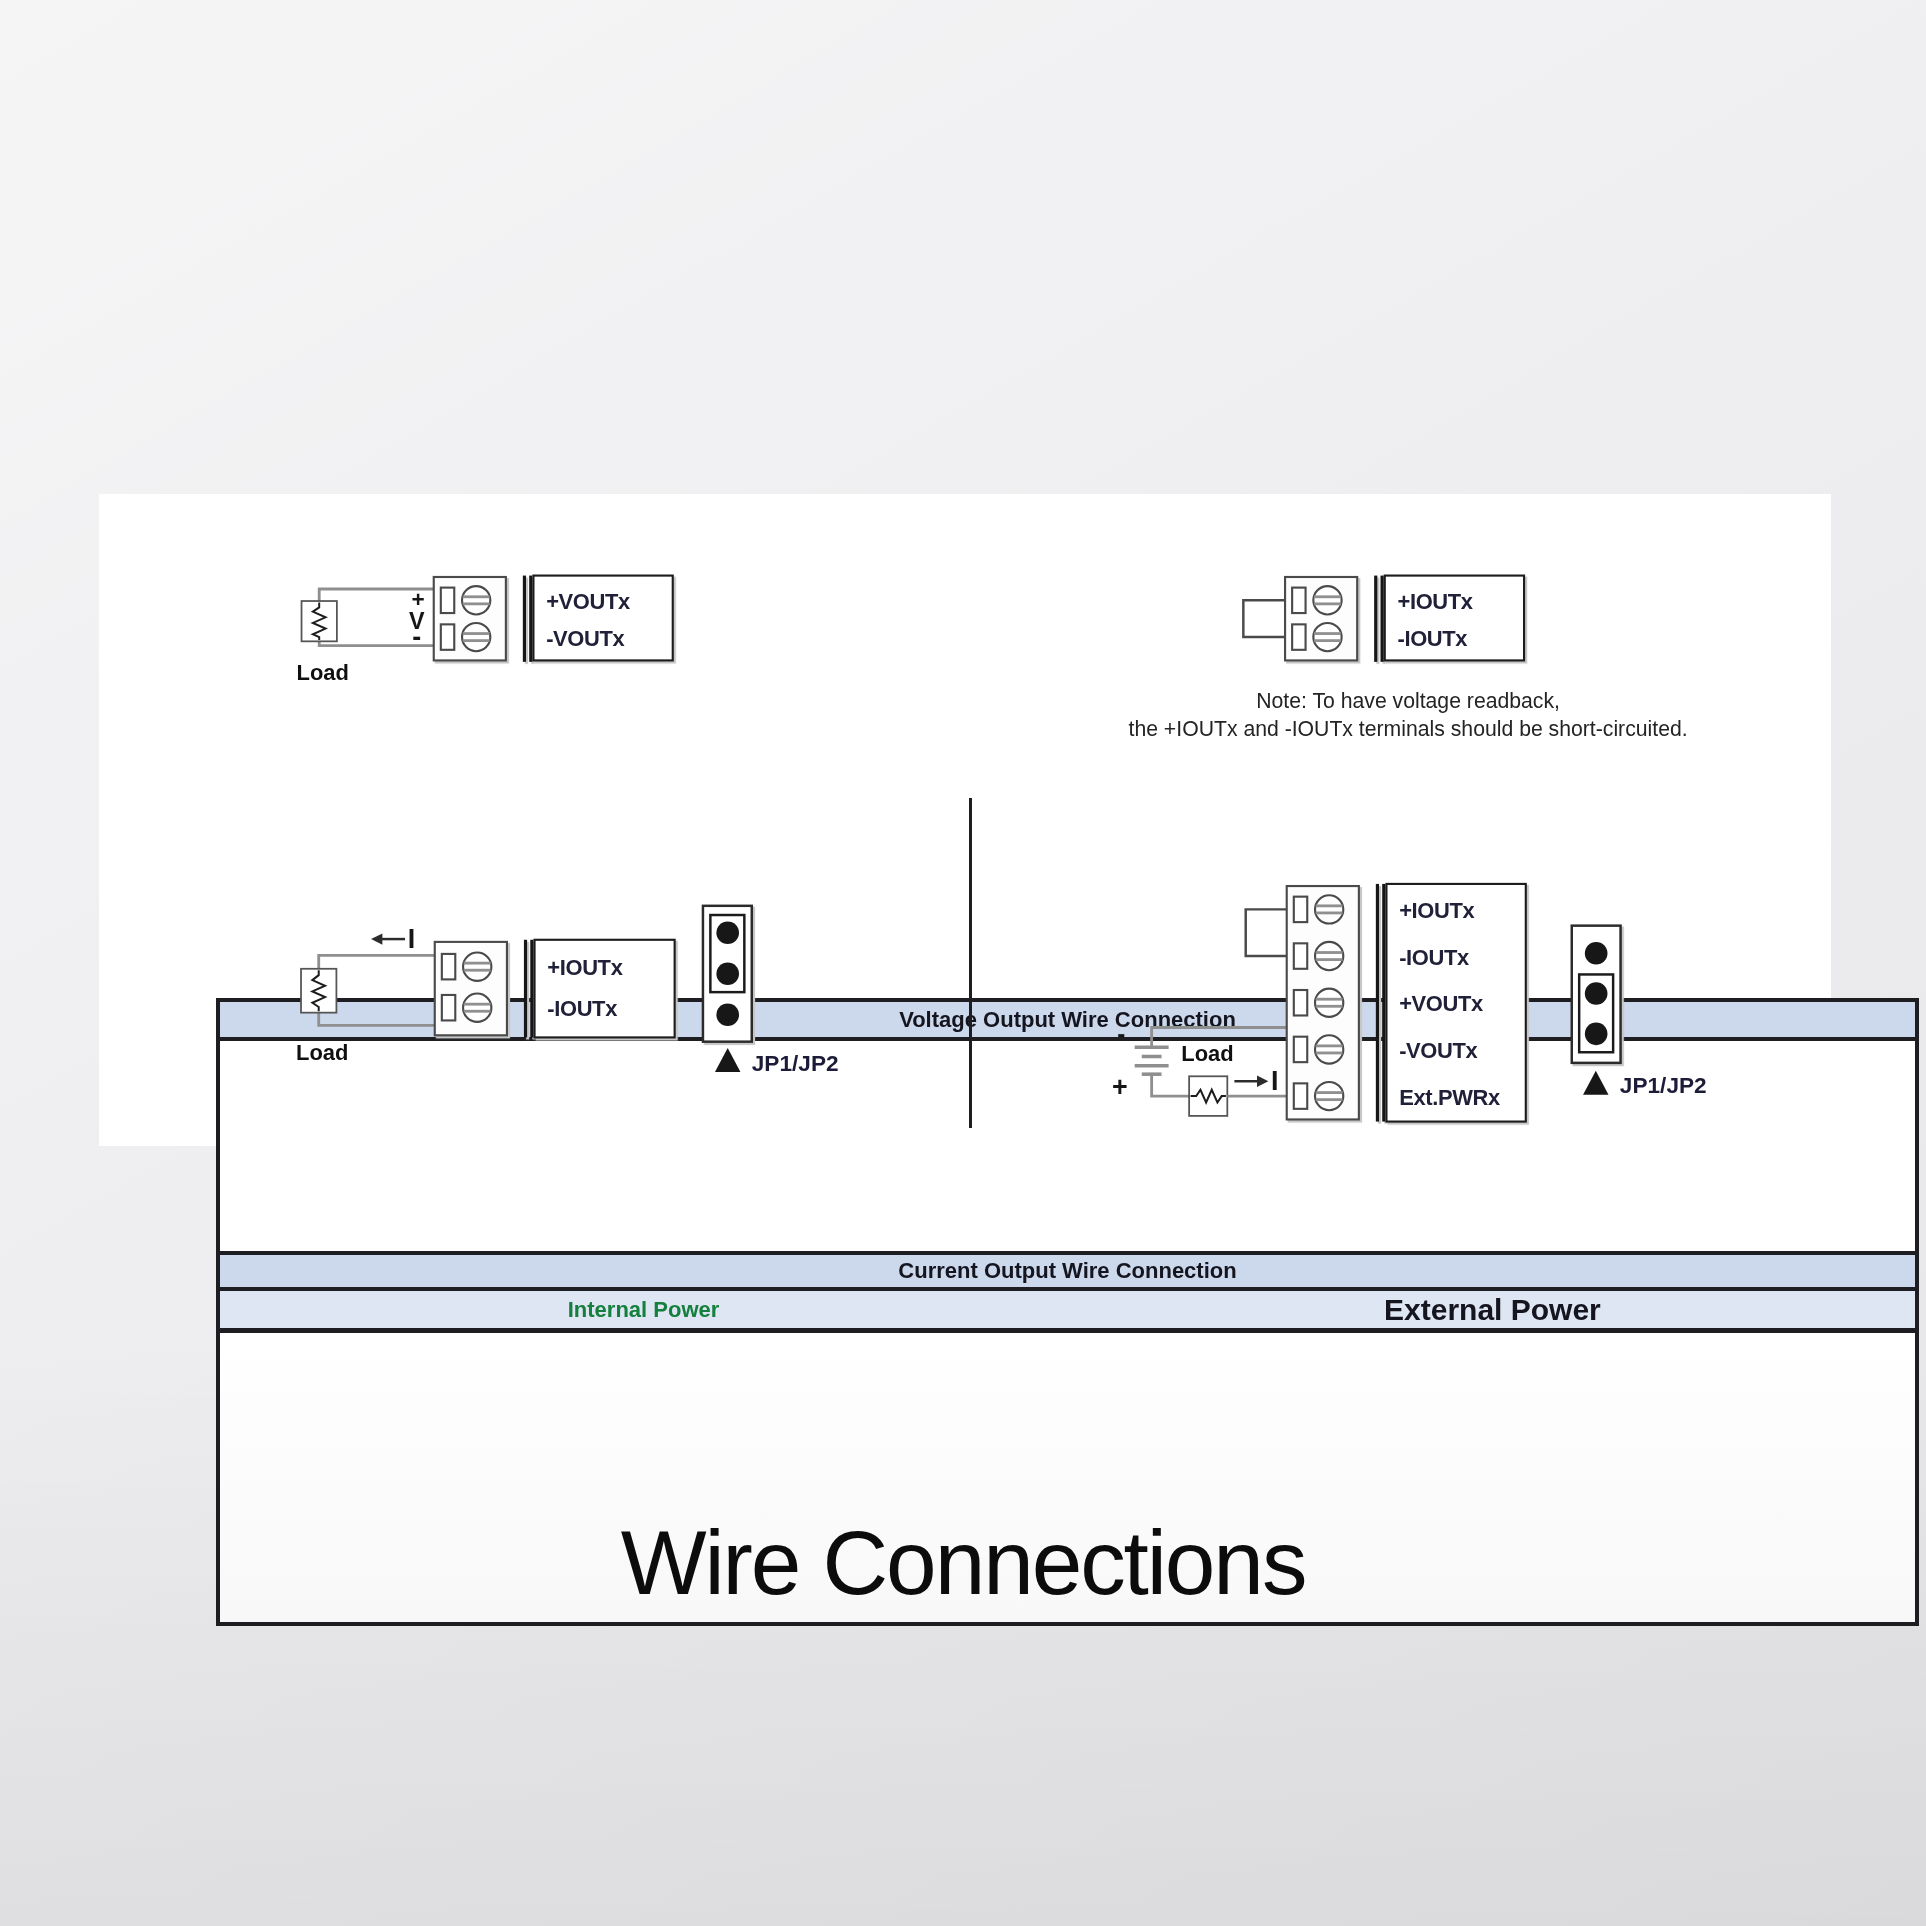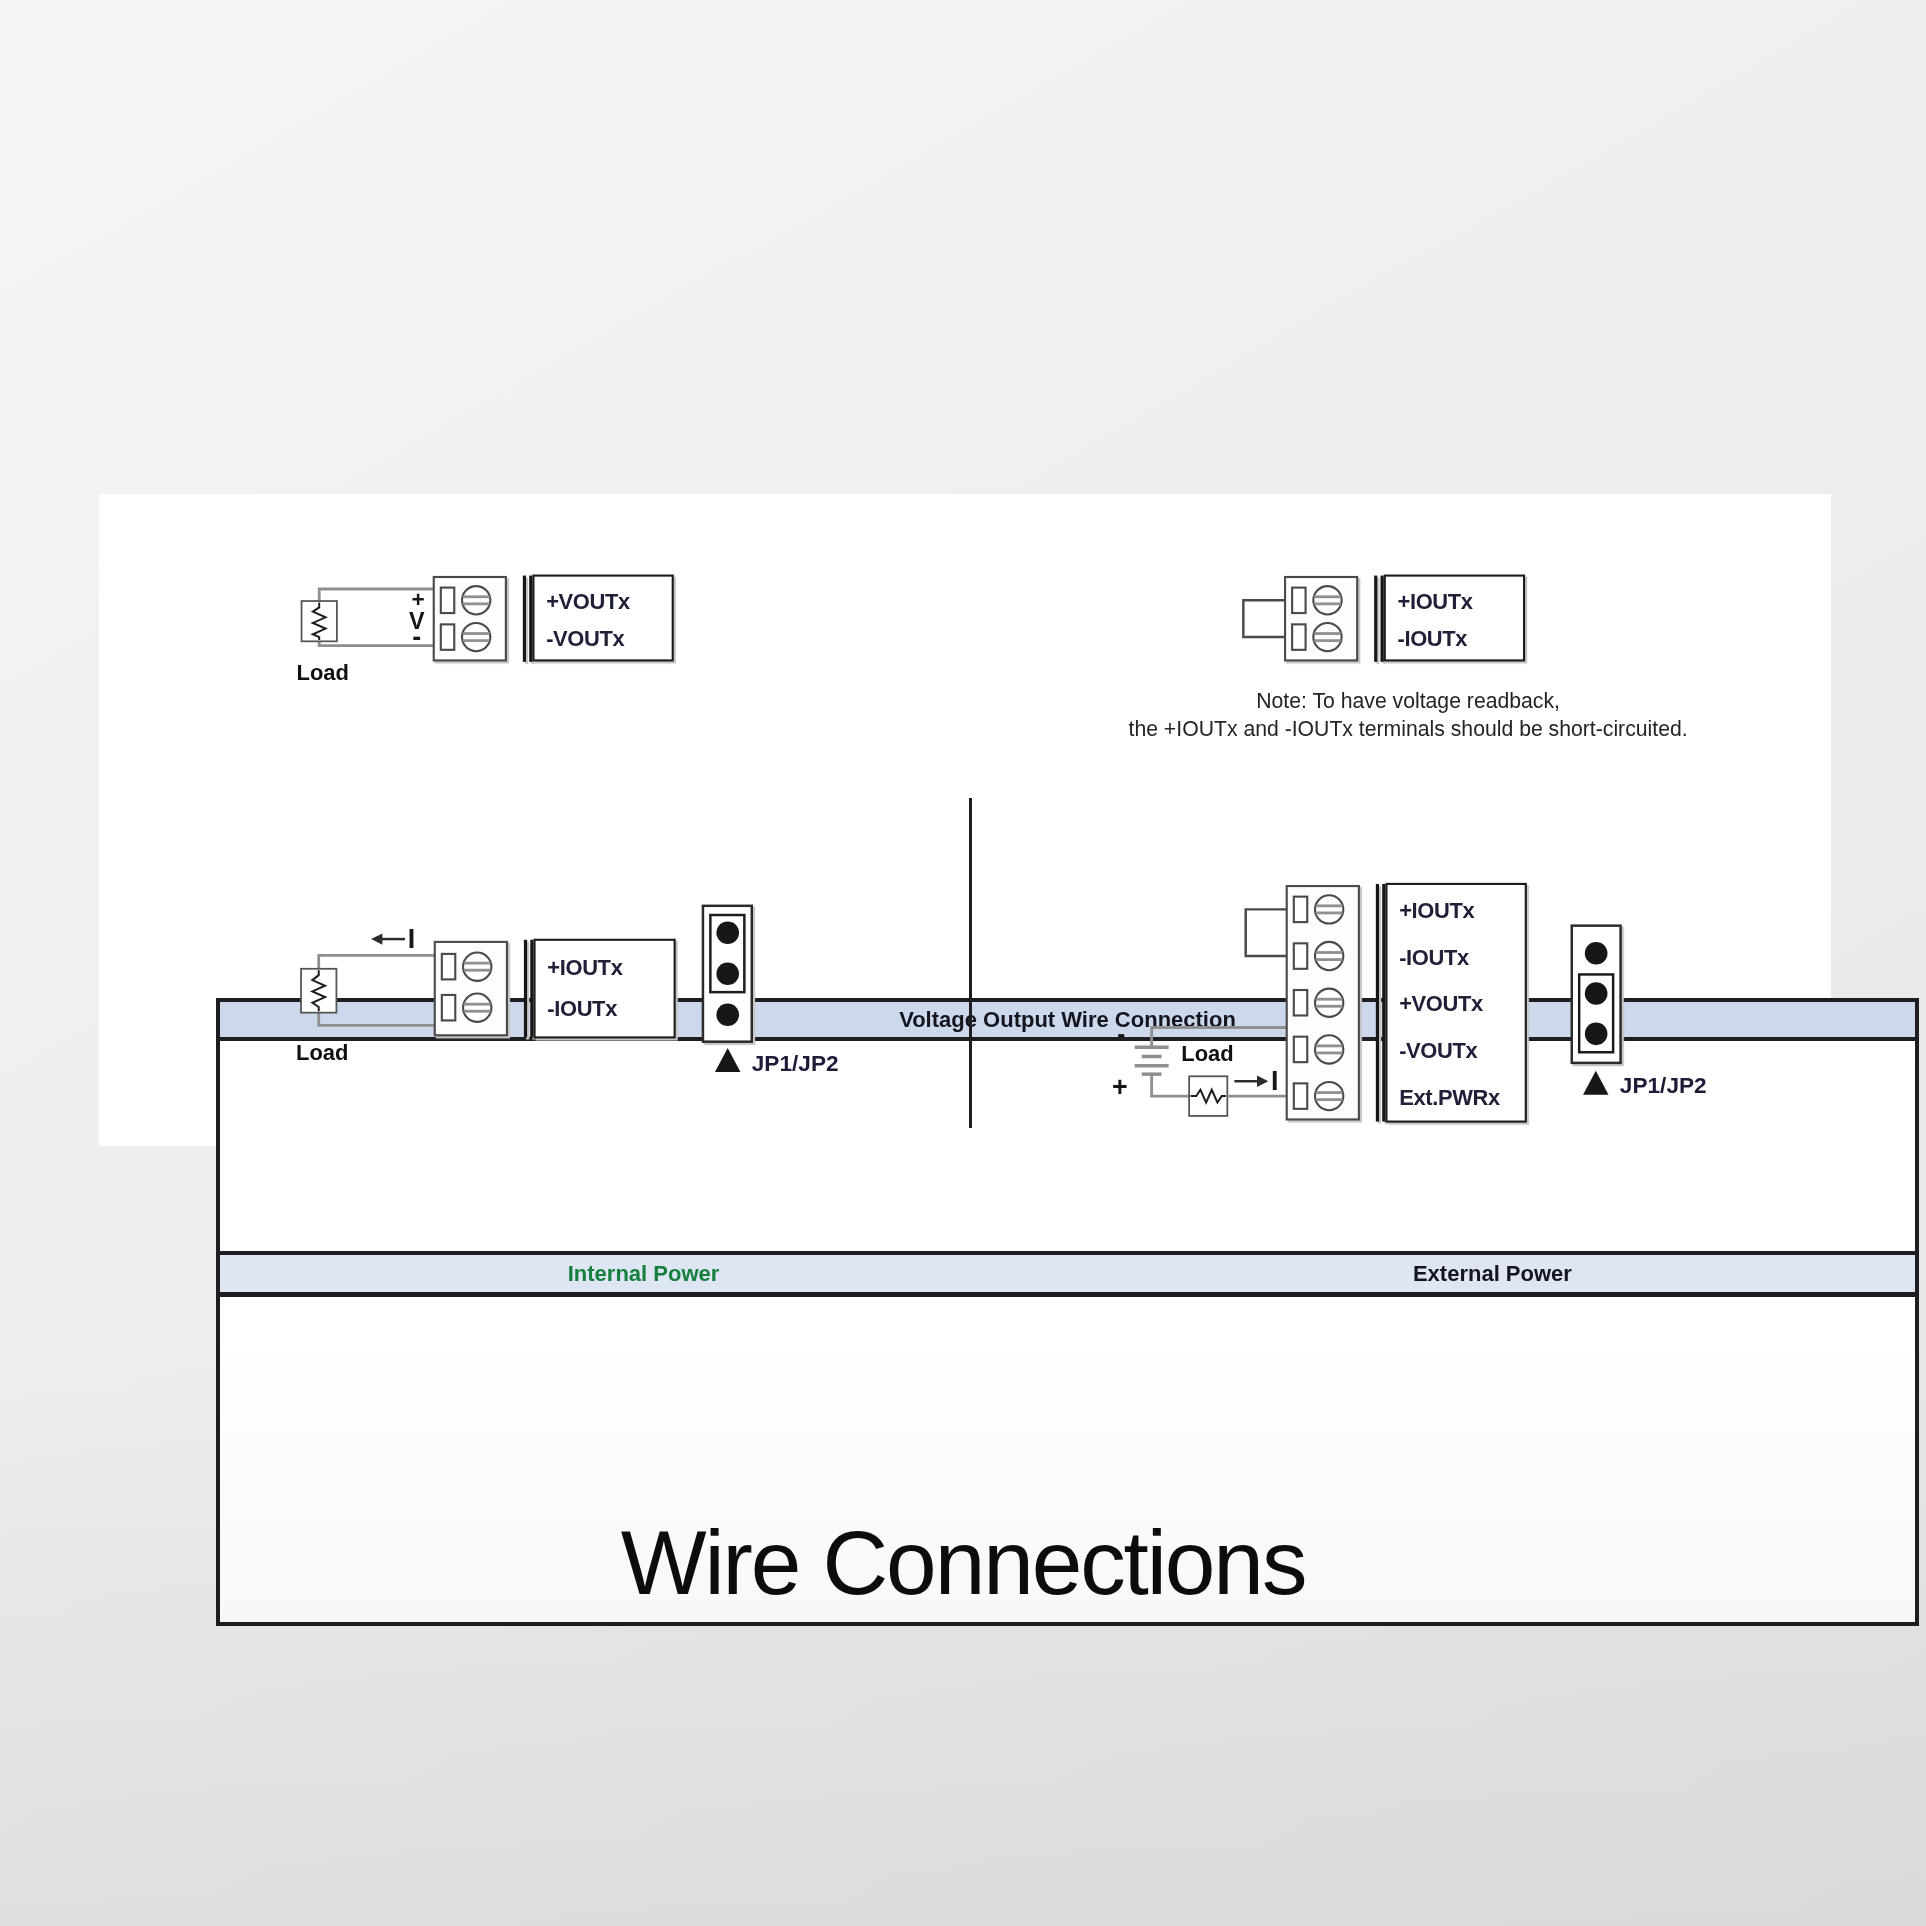--- a/index.html
+++ b/index.html
@@ -16,21 +16,21 @@
   .band{display:flex;align-items:center;justify-content:center;
     font-weight:bold;font-size:22px;color:#15151f;letter-spacing:0;}
   .band1{height:35px;background:#ccd8ec;border-bottom:4.2px solid #1d1d22;}
   .body1{height:210px;background:#ffffff;border-bottom:4.2px solid #1d1d22;}
   .band2{height:32px;background:#ccd8ec;border-bottom:4.2px solid #1d1d22;}
   .sub{height:37px;background:#dee5f3;border-bottom:5px solid #1d1d22;display:flex;}
   .sub .cellL{width:847px;display:flex;align-items:center;justify-content:center;
     font-weight:bold;font-size:22px;color:#15803d;}
   .sub .gap{width:2.8px;}
   .sub .cellR{flex:1;display:flex;align-items:center;justify-content:center;
-    font-weight:bold;font-size:22px;color:#15151f;}
+    font-weight:bold;font-size:30px;color:#15151f;}
   .body2{height:288px;background:#ffffff;}
   .vdivider{position:absolute;left:969px;top:798px;width:2.8px;height:330px;background:#1d1d22;}
   .cellsvg{position:absolute;}
   svg text{font-family:"Liberation Sans",sans-serif;}
   .wire{fill:none;stroke:#8f8f8f;stroke-width:4;}
   .bracket{fill:none;stroke:#4a4a4a;stroke-width:3.5;}
   .housing{fill:#fdfdfd;stroke:#4a4a4a;stroke-width:3;}
   .labelbox{fill:#ffffff;stroke:#1c1c1c;stroke-width:3;}
   .bar{fill:#161616;}
   .loadbox{fill:#ffffff;stroke:#555555;stroke-width:2.5;}
@@ -63,20 +63,21 @@
     </g>
   </defs>
 </svg>
 
 <div class="stage">
 
   <div class="panel">
     <div class="tbl">
       <div class="row band band1">Voltage Output Wire Connection</div>
       <div class="row body1"></div>
+      <div class="row band band2">Current Output Wire Connection</div>
       <div class="row sub">
         <div class="cellL">Internal Power</div>
         <div class="gap"></div>
         <div class="cellR">External Power</div>
       </div>
       <div class="row body2"></div>
     </div>
   </div>
 
   <div class="vdivider"></div>

